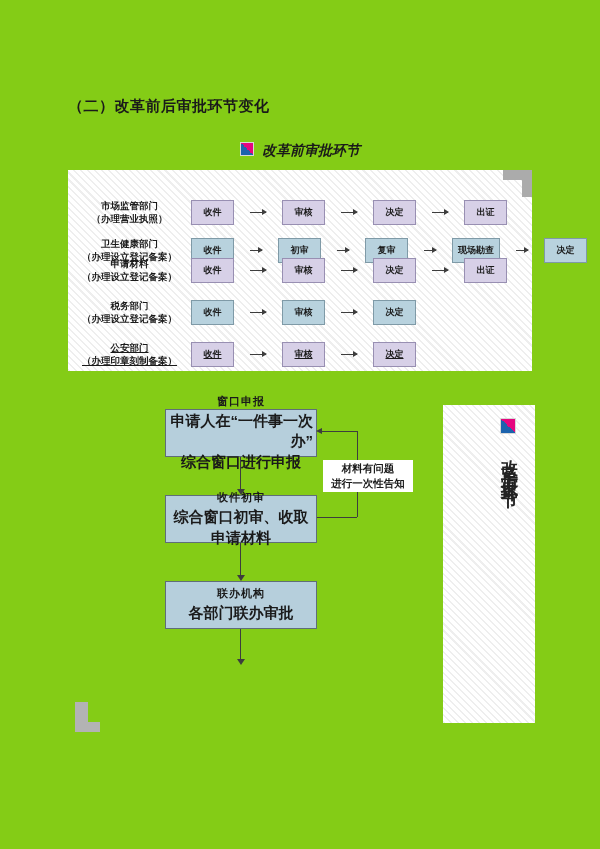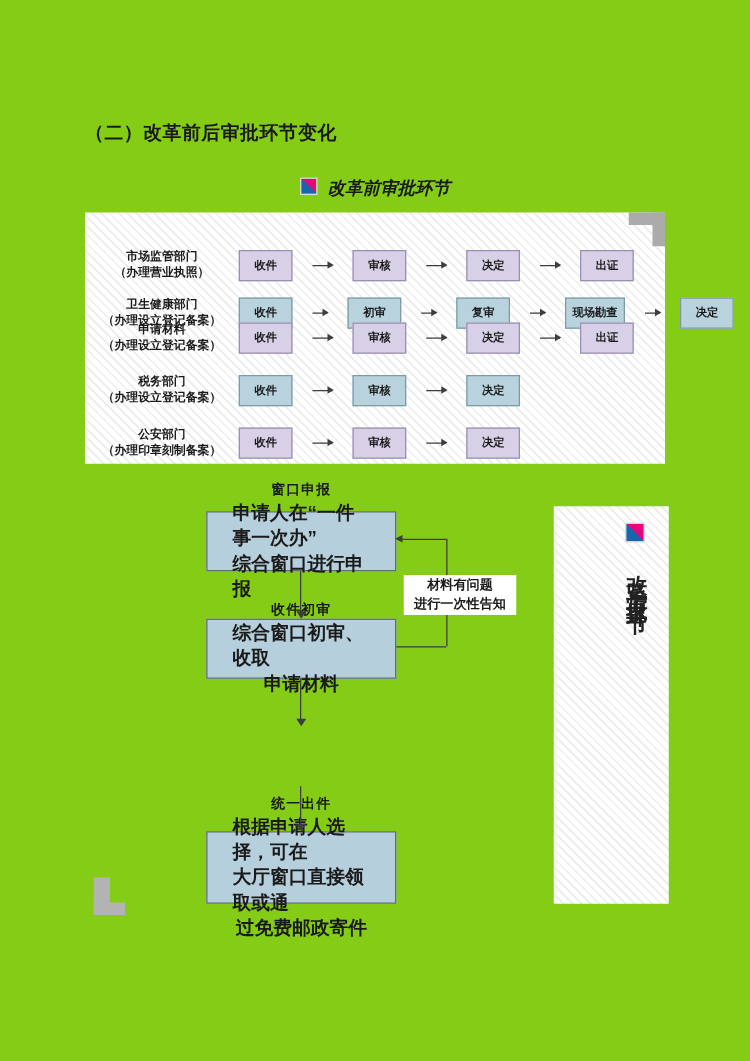--- a/index.html
+++ b/index.html
@@ -31,41 +31,41 @@
   .corner-tr {
     position:absolute; top:0; right:0; width:29px; height:27px;
     border-top:10px solid #ababab; border-right:10px solid #ababab;
   }
   .corner-bl {
     position:absolute; left:75px; top:702px; width:25px; height:30px;
     border-left:13px solid #b3b3b3; border-bottom:10px solid #b3b3b3;
   }
   
   .prow { position:absolute; left:0; width:100%; height:25px; display:flex; align-items:center; }
-  .r1{top:8px;margin-top:22px;} .r2{top:48px;margin-top:20px;} .r3{top:88px;} .r4{top:130px;} .r5{top:172px;}
+  .r1{top:8px;margin-top:22px;} .r2{top:48px;margin-top:20px;} .r3{top:88px;} .r4{top:130px;} .r5{top:172px;text-decoration:underline;}
   .plabel { flex:0 0 123px; width:123px; text-align:center; font-size:9.5px; font-weight:bold; line-height:1.3; }
   .pflow { display:flex; align-items:center;gap:16px; }
   .pbox {
     width:43px; height:25px; display:flex; align-items:center; justify-content:center;
     font-size:9px; font-weight:bold; border:1px solid #888; flex:0 0 auto;
   }
   .pbox.wide { width:48px; }
   .pbox.purple { background:#d7d0e7; border-color:#988fb2; }
   .pbox.blue   { background:#b8d2de; border-color:#7f9aa7; }
   .harrow { position:relative; width:16px; height:1px; background:#3d3d3d; flex:0 0 auto; }
   .compact .harrow { width:12px; }
   .harrow::after {
     content:""; position:absolute; right:-1px; top:-3px;
     border-left:5px solid #3d3d3d; border-top:3px solid transparent; border-bottom:3px solid transparent;
   }
   
   .fbox {
     position:absolute; left:165px; width:152px; background:#b6cfdc; border:1px solid #5f6e78;
     display:flex; flex-direction:column; align-items:center; justify-content:center;
-    text-align:left; font-weight:bold; padding:3px 20px;
+    text-align:right; font-weight:bold; padding:3px 3px;
   }
   .fb1{top:409px;height:48px;} .fb2{top:495px;height:48px;} .fb3{top:581px;height:48px;} .fb4{top:665px;height:58px;}
   .ftitle { font-size:11px; margin-bottom:2px; letter-spacing:1px; }
   .fdesc  { font-size:15px; line-height:1.35; }
   .varrow { position:absolute; left:240px; width:1px; background:#3d3d3d; }
   .va1{top:457px;height:33px;} .va2{top:543px;height:33px;} .va3{top:629px;height:31px;}
   .varrow::after {
     content:""; position:absolute; bottom:-5px; left:-3.5px;
     border-top:6px solid #3d3d3d; border-left:4px solid transparent; border-right:4px solid transparent;
   }
@@ -192,27 +192,25 @@
     <div class="fdesc">申请人在“一件事一次办”</div>
     <div class="fdesc">综合窗口进行申报</div>
   </div>
 
   <div class="fbox fb2">
     <div class="ftitle">收件初审</div>
     <div class="fdesc">综合窗口初审、收取</div>
     <div class="fdesc">申请材料</div>
   </div>
 
-
-  <div class="fbox fb4">
-    <div class="ftitle">统一出件</div>
-    <div class="fdesc">根据申请人选择，可在</div>
-    <div class="fdesc">大厅窗口直接领取或通</div>
-    <div class="fdesc">过免费邮政寄件</div>
-  </div>
+  <div class="fbox fb3">
+    <div class="ftitle">联办机构</div>
+    <div class="fdesc">各部门联办审批</div>
+  </div>
+
 
   <i class="varrow va1"></i>
   <i class="varrow va2"></i>
   <i class="varrow va3"></i>
 
   <i class="fb-line fb-h-top"></i>
   <i class="fb-line fb-v"></i>
   <i class="fb-line fb-h-bottom"></i>
   <i class="fb-arrow-left"></i>
   <div class="fb-label">

